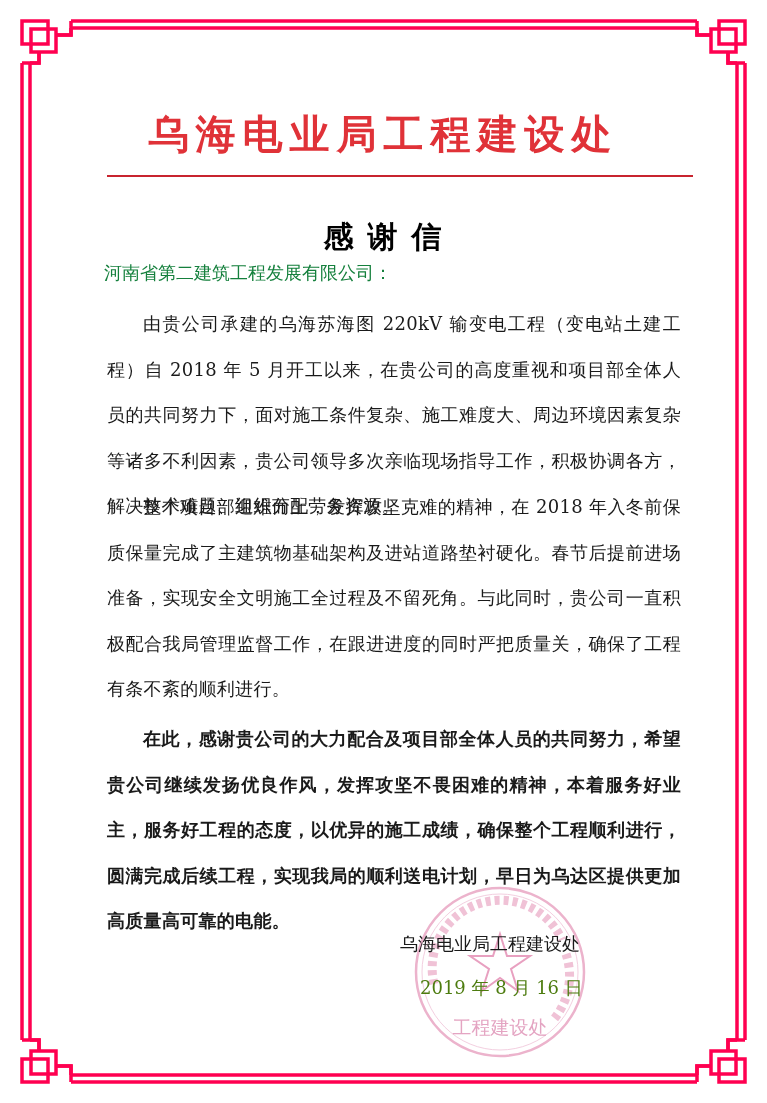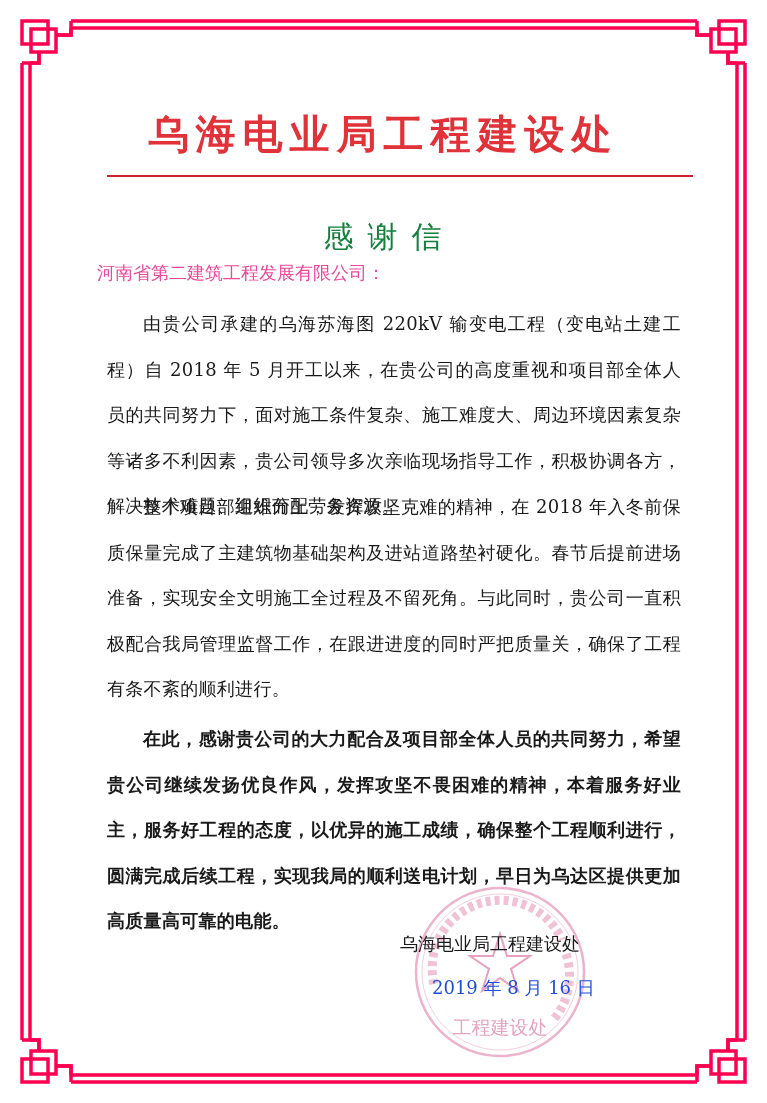--- a/index.html
+++ b/index.html
@@ -4,30 +4,30 @@
 <style>
   html, body { margin:0; padding:0; background:#ffffff; }
   body { width:767px; height:1103px; position:relative; overflow:hidden;
          font-family:"DejaVu Serif","Liberation Serif",serif; color:#1a1a1a; }
   .border-svg { position:absolute; left:0; top:0; width:767px; height:1103px; }
   .header-title { position:absolute; left:0; width:767px; top:108px; text-align:center;
                   font-family:"DejaVu Sans","Liberation Sans",sans-serif; font-weight:bold;
                   font-size:40px; letter-spacing:7px; color:#e03238; line-height:52px; }
   .header-rule { position:absolute; left:107px; top:175px; width:586px; height:2px; background:#c8242f; }
   .letter-title { position:absolute; left:0; width:767px; top:217px; text-align:center;
-                  font-family:"DejaVu Sans","Liberation Sans",sans-serif; font-weight:normal;
-                  font-size:30px; letter-spacing:14px; color:#15803d; line-height:40px; padding-left:12px; box-sizing:border-box; }
-  .salutation { position:absolute; left:97px; top:259px; font-size:18px; line-height:28px; color:#ec4899; }
+                  font-family:"DejaVu Sans","Liberation Sans",sans-serif; font-weight:bold;
+                  font-size:30px; letter-spacing:14px; color:#000000; line-height:40px; padding-left:12px; box-sizing:border-box; }
+  .salutation { position:absolute; left:104px; top:259px; font-size:18px; line-height:28px; color:#15803d; }
   .para { position:absolute; left:107px; width:574px; font-size:18px; line-height:45.5px;
           text-indent:36px; text-align:justify; color:#1a1a1a; letter-spacing:0.3px; }
   .p1 { top:301px; }
   .p2 { top:484px; }
   .p3 { top:716px;font-weight:bold; }
   .sign-org { position:absolute; left:400px; top:930px; font-size:18px; line-height:28px; color:#1a1a1a; }
-  .sign-date { position:absolute; left:420px; top:974px; font-size:18px; line-height:28px; color:#1d4ed8;margin-left:12px; }
+  .sign-date { position:absolute; left:420px; top:974px; font-size:18px; line-height:28px; color:#4d7c0f; }
   .seal { position:absolute; left:412px; top:884px; width:176px; height:176px; }
 </style>
 </head>
 <body>
 
 <svg class="border-svg" viewBox="0 0 767 1103" xmlns="http://www.w3.org/2000/svg">
   <g fill="none" stroke="#ff0050" stroke-width="3.5">
 
     <line x1="71" y1="21" x2="697" y2="21"></line>
     <line x1="71" y1="28" x2="697" y2="28"></line>

